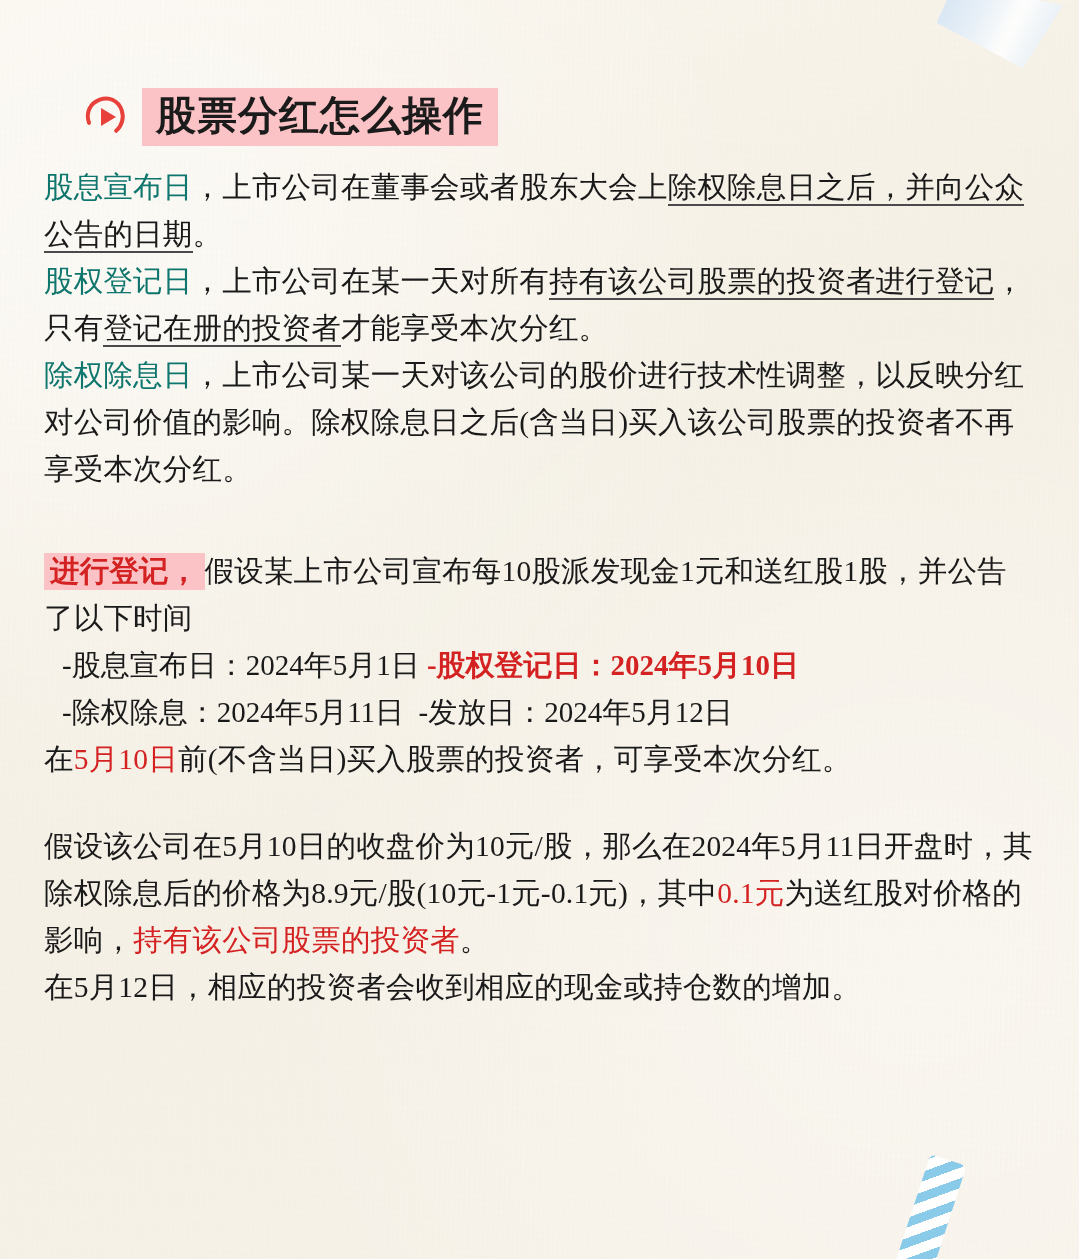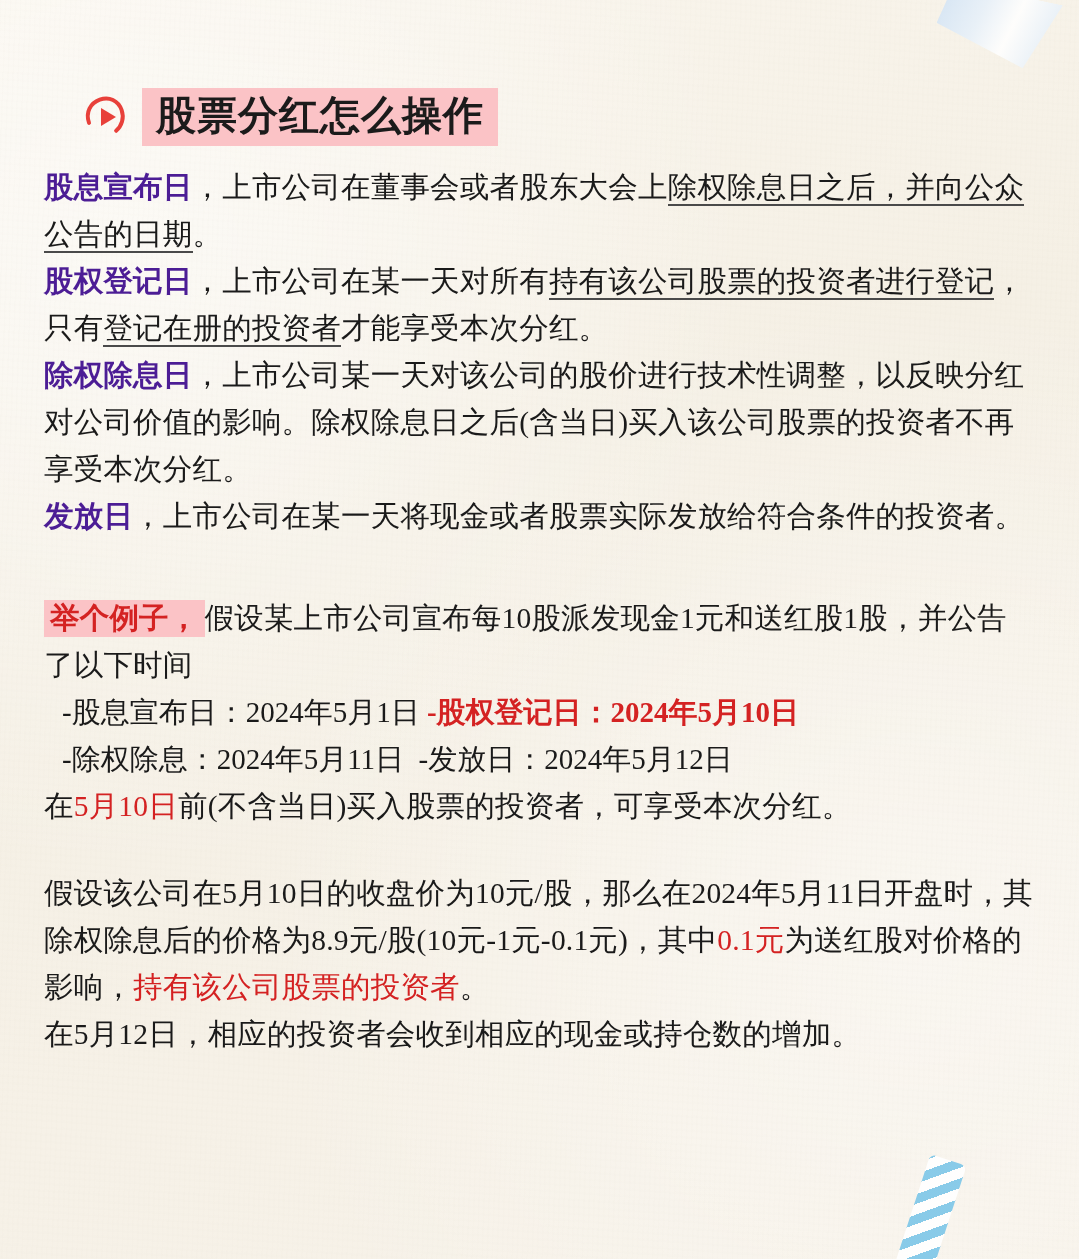--- a/index.html
+++ b/index.html
@@ -94,22 +94,22 @@
     font-size: 29.5px;
     line-height: 47px;
     color: #1a1a1a;
     margin: 0;
     letter-spacing: .2px;
   }
   .block {
     margin-bottom: 0;
   }
   .term {
-    color: #4c1d95;
-    font-weight: bold;
+    color: #0f766e;
+    font-weight: normal;
   }
   .u {
     border-bottom: 2px solid #4a4a4a;
     padding-bottom: 1px;
   }
   .gap-lg { height: 54px; }
   .gap-md { height: 40px; }
   .hl-pill {
     background: #fbc3c6;
     color: #d42222;
@@ -158,28 +158,25 @@
   </p>
 
   <p class="para block">
     <span class="term">股权登记日</span><span>，</span><span>上市公司在某一天对所有</span><span class="u">持有该公司股票的投资者</span><span class="u">进行登记</span><span>，只有</span><span class="u">登记在册的投资者</span><span>才能享受本次分红。</span>
   </p>
 
   <p class="para block">
     <span class="term">除权除息日</span><span>，</span><span>上市公司某一天对该公司的股价进行技术性调整，以反映分红对公司价值的影响。除权除息日之后(含当日)买入该公司股票的投资者不再享受本次分红。</span>
   </p>
 
-  <p class="para block">
-    <span class="term">发放日</span><span>，</span><span>上市公司在某一天将现金或者股票实际发放给符合条件的投资者。</span>
-  </p>
 
   <div class="gap-lg"></div>
 
   <p class="para">
-    <span class="hl-pill">举个例子，</span><span>假设某上市公司宣布每10股派发现金1元和送红股1股，并公告了以下时间</span>
+    <span class="hl-pill">进行登记，</span><span>假设某上市公司宣布每10股派发现金1元和送红股1股，并公告了以下时间</span>
   </p>
 
   <p class="dates-line">
     <span>-股息宣布日：</span><span>2024年5月1日</span>&nbsp;<span class="red-b">-股权登记日：</span><span class="red-b">2024年5月10日</span>
   </p>
 
   <p class="dates-line">
     <span>-除权除息：</span><span>2024年5月11日</span>&nbsp;&nbsp;<span>-发放日：</span><span>2024年5月12日</span>
   </p>
 

